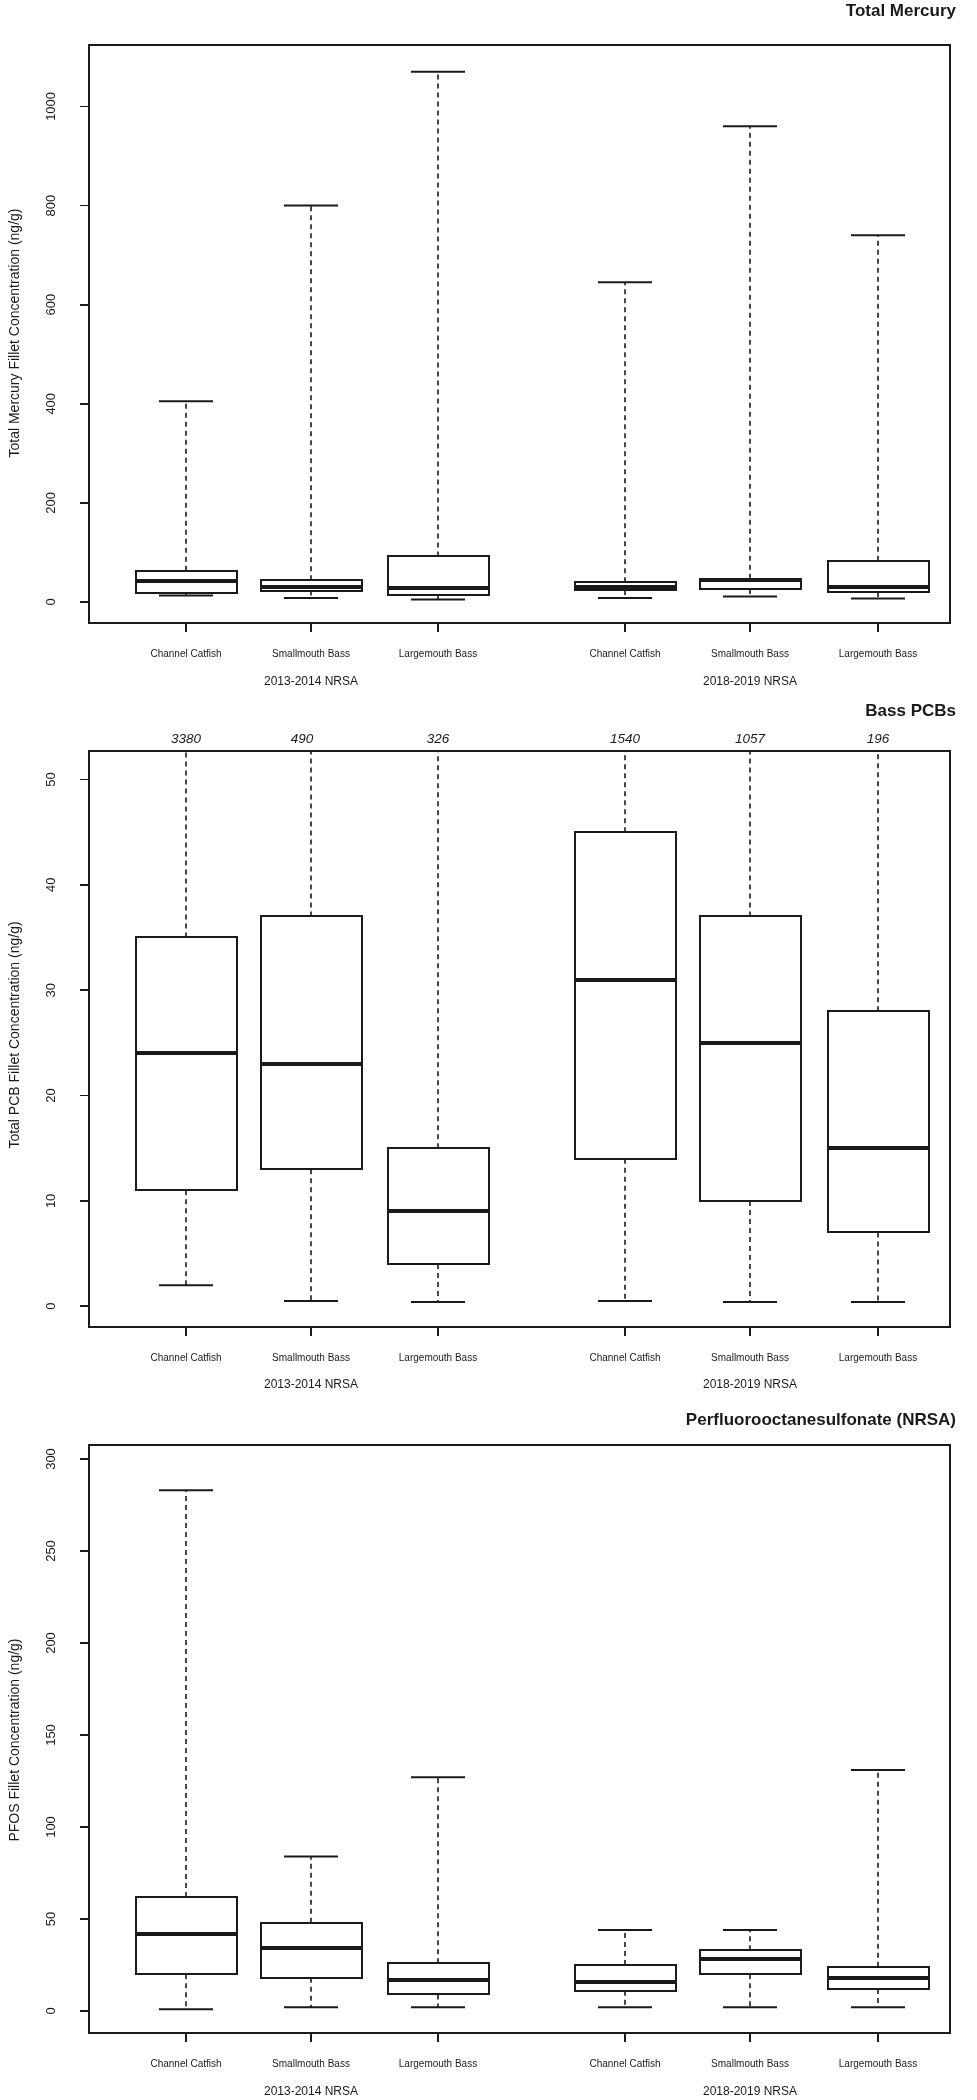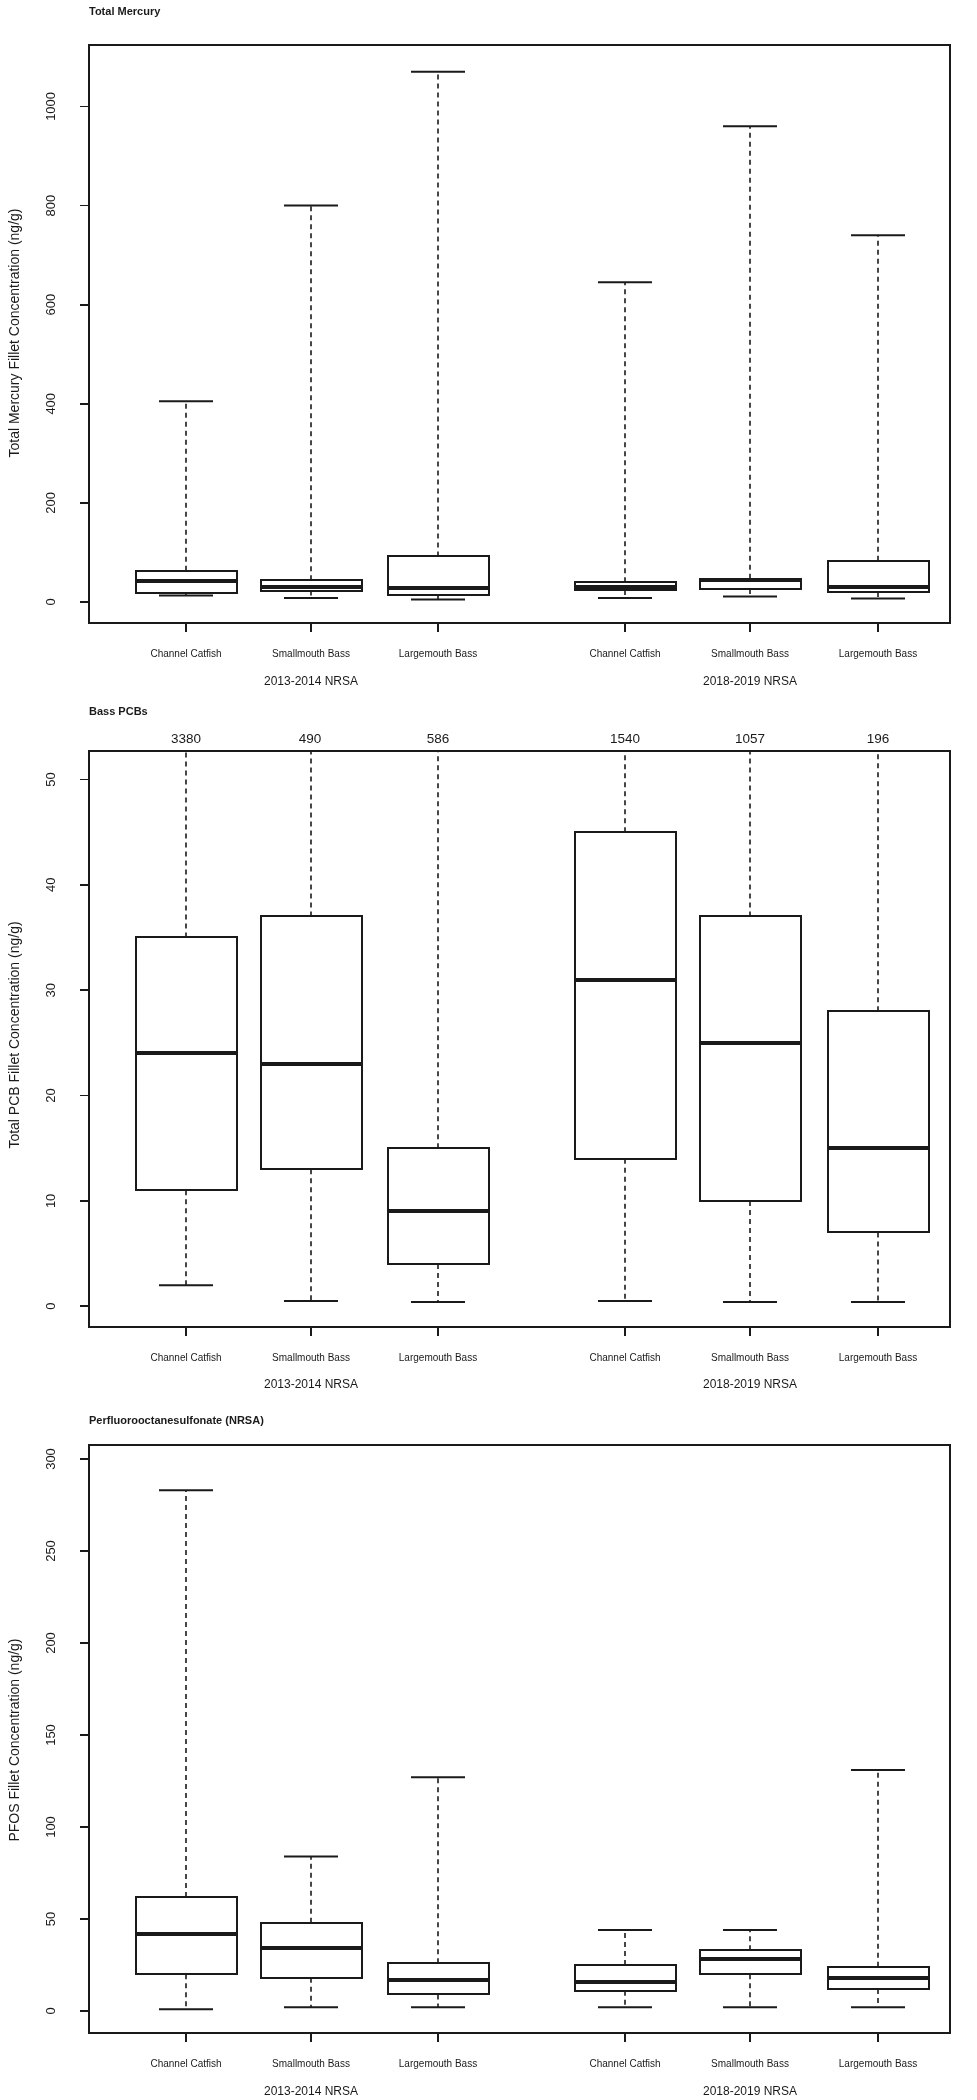--- a/index.html
+++ b/index.html
@@ -2,35 +2,35 @@
 <html><head>
 <meta charset="utf-8">
 <style>
   html,body{margin:0;padding:0;}
   body{
     width:977px;height:2100px;position:relative;background:#ffffff;
     font-family:"Liberation Sans", sans-serif;color:#1a1a1a;overflow:hidden;
   }
   .abs{position:absolute;}
   .panel-title{
-    left:89px;width:861px;text-align:left;font-size:11px;font-weight:bold;
+    left:95px;width:861px;text-align:right;font-size:17px;font-weight:bold;
     height:20px;line-height:20px;white-space:nowrap;
   }
   .ylab{
     left:-146px;width:320px;top:0;text-align:center;font-size:14px;height:18px;line-height:18px;
     transform:rotate(-90deg);transform-origin:center;white-space:nowrap;
   }
   .sp{
     transform:translateX(-50%);font-size:10px;height:16px;line-height:16px;white-space:nowrap;
   }
   .grp{
     transform:translateX(-50%);font-size:12px;height:17px;line-height:17px;white-space:nowrap;
   }
   .cnt{
-    transform:translateX(-50%);font-size:13.5px;height:17px;line-height:17px;white-space:nowrap;
+    transform:translateX(-50%);font-size:13.5px;height:17px;line-height:17px;white-space:nowrap;font-style:italic;
   }
   svg.plot{left:0;display:block;}
 </style>
 </head>
 <body>
 
 <div class="abs panel-title" style="top:1px;">Total Mercury</div>
 <div class="abs ylab" style="top:324px;">Total Mercury Fillet Concentration (ng/g)</div>
 <svg class="abs plot" style="top:0;" width="977" height="700" viewBox="0 0 977 700">
     <rect x="89" y="45" width="861" height="578" fill="none" stroke="#1a1a1a" stroke-width="2" shape-rendering="crispEdges"></rect>
@@ -94,22 +94,22 @@
 <div class="abs sp" style="left:438px;top:646px;">Largemouth Bass</div>
 <div class="abs sp" style="left:625px;top:646px;">Channel Catfish</div>
 <div class="abs sp" style="left:750px;top:646px;">Smallmouth Bass</div>
 <div class="abs sp" style="left:878px;top:646px;">Largemouth Bass</div>
 <div class="abs grp" style="left:311px;top:673px;">2013-2014 NRSA</div>
 <div class="abs grp" style="left:750px;top:673px;">2018-2019 NRSA</div>
 
 <div class="abs panel-title" style="top:701px;">Bass PCBs</div>
 <div class="abs ylab" style="top:1026px;">Total PCB Fillet Concentration (ng/g)</div>
 <div class="abs cnt" style="left:186px;top:730px;">3380</div>
-<div class="abs cnt" style="left:310px;top:730px;">490</div>
-<div class="abs cnt" style="left:438px;top:730px;">586</div>
+<div class="abs cnt" style="left:302px;top:730px;">490</div>
+<div class="abs cnt" style="left:438px;top:730px;">326</div>
 <div class="abs cnt" style="left:625px;top:730px;">1540</div>
 <div class="abs cnt" style="left:750px;top:730px;">1057</div>
 <div class="abs cnt" style="left:878px;top:730px;">196</div>
 <svg class="abs plot" style="top:700px;" width="977" height="700" viewBox="0 0 977 700">
     <rect x="89" y="51" width="861" height="576" fill="none" stroke="#1a1a1a" stroke-width="2" shape-rendering="crispEdges"></rect>
     <line x1="80" y1="606.2441924272911" x2="89" y2="606.2441924272911" stroke="#1a1a1a" stroke-width="1.8" shape-rendering="crispEdges"></line>
     <text x="51" y="606.2441924272911" text-anchor="middle" dominant-baseline="central" font-size="13" fill="#1a1a1a" transform="rotate(-90 51 606.2441924272911)">0</text>
     <line x1="80" y1="500.88476312419976" x2="89" y2="500.88476312419976" stroke="#1a1a1a" stroke-width="1.8" shape-rendering="crispEdges"></line>
     <text x="51" y="500.88476312419976" text-anchor="middle" dominant-baseline="central" font-size="13" fill="#1a1a1a" transform="rotate(-90 51 500.88476312419976)">10</text>
     <line x1="80" y1="395.5253338211085" x2="89" y2="395.5253338211085" stroke="#1a1a1a" stroke-width="1.8" shape-rendering="crispEdges"></line>

